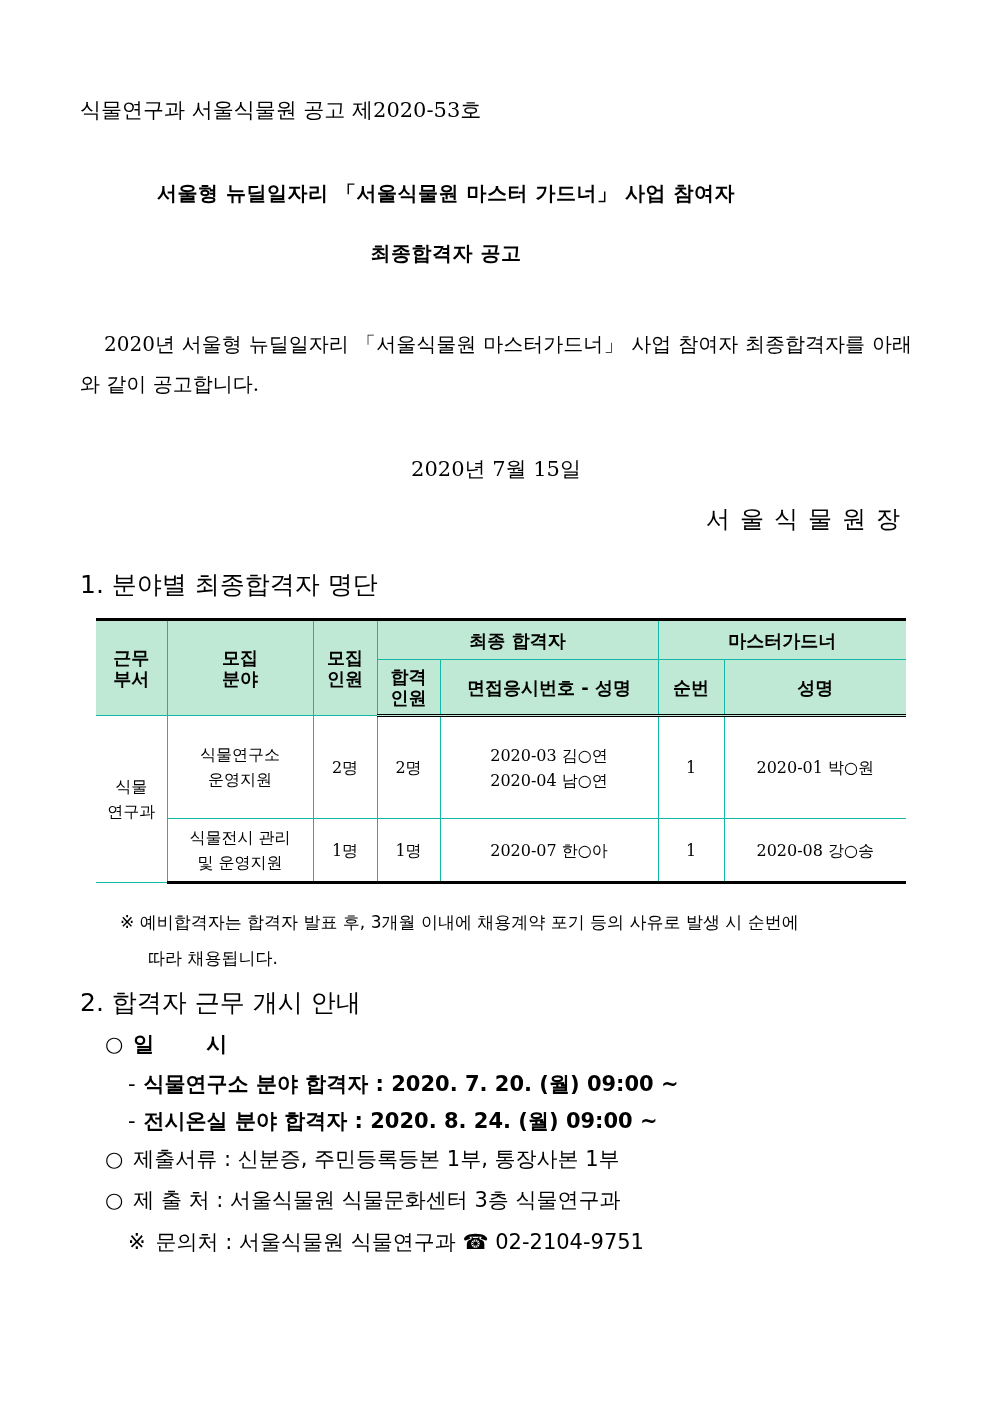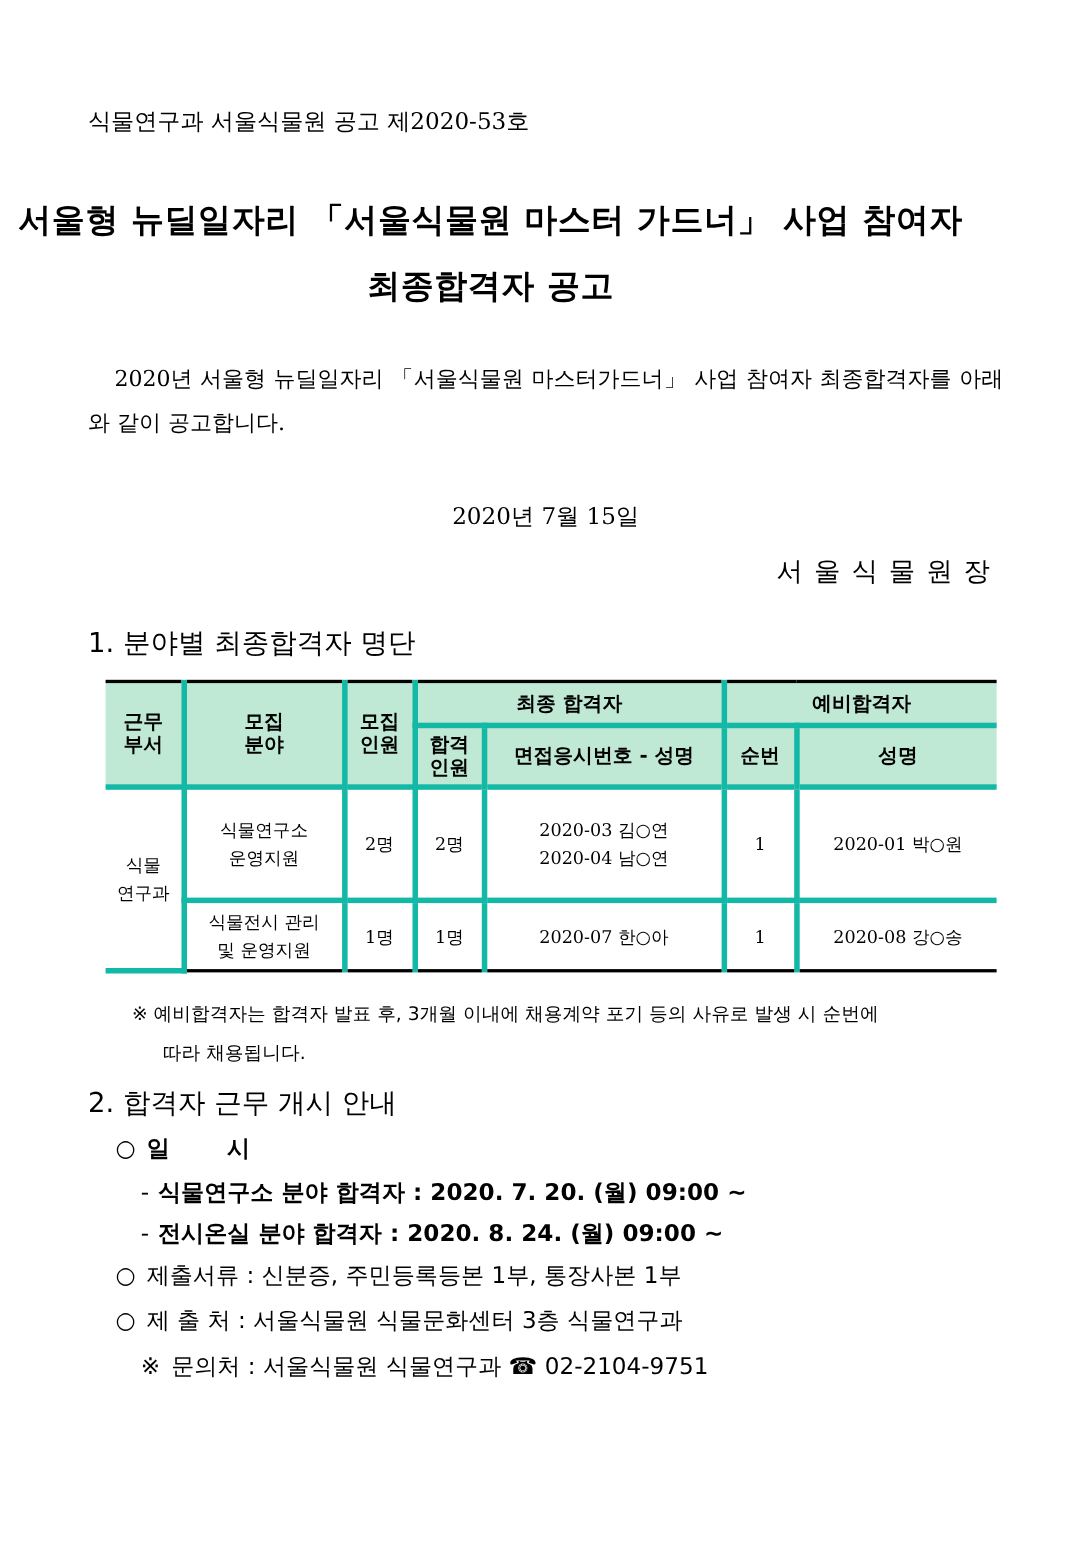--- a/index.html
+++ b/index.html
@@ -2,37 +2,37 @@
 <html><head>
 <meta charset="utf-8">
 <style>
   html, body { margin: 0; padding: 0; background: #ffffff; }
   body { width: 992px; height: 1403px; position: relative; overflow: hidden; color: #000; }
   .serif { font-family: "DejaVu Serif", "Liberation Serif", serif; }
   .sans { font-family: "DejaVu Sans", "Liberation Sans", sans-serif; }
   .abs { position: absolute; white-space: nowrap; }
 
   .notice-no { left: 80px; top: 96px; font-size: 21px; }
-  .title { left: 0; width: 892px; text-align: center; font-weight: bold; font-size: 30px; letter-spacing: 0.5px; }
+  .title { left: 0; width: 892px; text-align: center; font-weight: bold; font-size: 20px; letter-spacing: 0.5px; }
   .title1 { top: 180px; }
   .title2 { top: 240px; }
   .intro { left: 80px; width: 832px; top: 324px; font-size: 20px; line-height: 40px; white-space: normal; text-indent: 24px; text-align: justify; }
   .date { left: 0; width: 992px; text-align: center; top: 455px; font-size: 21px; }
   .signer { right: 82px; top: 503px; font-size: 24px; font-weight: normal; letter-spacing: 10px; }
 
   .section-title { font-size: 25px; }
   .sec1 { left: 80px; top: 568px; }
   .sec2 { left: 80px; top: 986px; }
 
   table.result {
     position: absolute; left: 96px; top: 618px; width: 810px;
     border-collapse: collapse; table-layout: fixed;
   }
   table.result td, table.result th {
-    border: 5px solid #14b8a6; text-align: center; vertical-align: middle; padding: 0;
+    border: 1px solid #14b8a6; text-align: center; vertical-align: middle; padding: 0;
   }
   table.result tr > :first-child { border-left: none; }
   table.result tr > :last-child { border-right: none; }
   table.result thead tr:first-child th { border-top: 3px solid #000; }
   table.result thead th {
     background: #bfe8d5; font-family: "DejaVu Sans", "Liberation Sans", sans-serif;
     font-weight: bold; font-size: 18px; line-height: 21px;
   }
   table.result thead tr:last-child th { border-bottom: 3px double #000; }
   table.result tbody td { font-family: "DejaVu Serif", "Liberation Serif", serif; font-size: 16px; line-height: 25px; }
@@ -80,21 +80,21 @@
     <col style="width:218px">
     <col style="width:66px">
     <col style="width:182px">
   </colgroup>
   <thead>
     <tr class="h-row1">
       <th rowspan="2"><span class="ml">근무<br>부서</span></th>
       <th rowspan="2"><span class="ml">모집<br>분야</span></th>
       <th rowspan="2"><span class="ml">모집<br>인원</span></th>
       <th colspan="2">최종 합격자</th>
-      <th colspan="2">예비합격자</th>
+      <th colspan="2">마스터가드너</th>
     </tr>
     <tr class="h-row2">
       <th><span class="ml">합격<br>인원</span></th>
       <th>면접응시번호 - 성명</th>
       <th>순번</th>
       <th>성명</th>
     </tr>
   </thead>
   <tbody>
     <tr class="b-row1">

